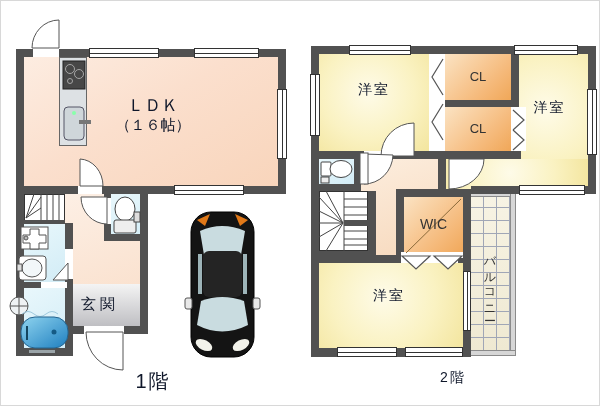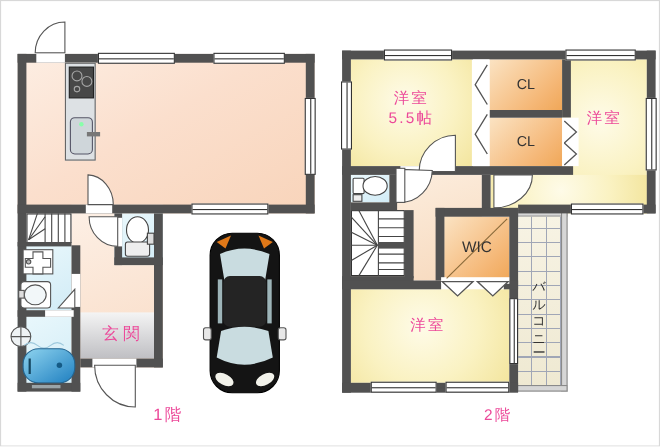--- a/index.html
+++ b/index.html
@@ -7,21 +7,21 @@
           font-family:"Liberation Sans","DejaVu Sans",sans-serif;border:1px solid #d8d8d8;box-sizing:border-box;}
   .abs{position:absolute;}
   .room{position:absolute;}
   .wall{position:absolute;background:#515151;}
   .bwall{position:absolute;background:#d6d6d6;border:1px solid #8a8a8a;box-sizing:border-box;}
   .win-h{position:absolute;background:#fff;border:1px solid #333;box-sizing:border-box;}
   .win-h::after{content:"";position:absolute;left:0;right:0;top:50%;height:1px;background:#333;}
   .win-v{position:absolute;background:#fff;border:1px solid #333;box-sizing:border-box;}
   .win-v::after{content:"";position:absolute;top:0;bottom:0;left:50%;width:1px;background:#333;}
   .gap{position:absolute;background:#fff;}
-  .lbl{position:absolute;color:#ec4899;text-align:center;line-height:1.25;white-space:nowrap;}
+  .lbl{position:absolute;color:#0f172a;text-align:center;line-height:1.25;white-space:nowrap;}
   .fill-ldk{background:linear-gradient(150deg,#fdeee3 0%,#fbdfcd 45%,#f8d4ba 100%);}
   .fill-hall1{background:linear-gradient(160deg,#fdf0e6,#f9dcc6);}
   .fill-hall2{background:linear-gradient(160deg,#fdf0e2,#f7d9bd);}
   .fill-water{background:linear-gradient(150deg,#eaf8fc,#d2ecf6);}
   .fill-yellow{background:radial-gradient(circle at 45% 40%,#fefbe8 0%,#faf2c2 55%,#f3e59e 100%);}
   .fill-cl{background:linear-gradient(135deg,#fbe3c3 0%,#f5b878 70%,#f0a758 100%);}
   .fill-genkan{background:linear-gradient(180deg,#f4f4f4,#bfbfc3);}
   .fill-balcony{background:
      repeating-linear-gradient(0deg,transparent 0 12px,#a0a6b6 12px 13px),
      repeating-linear-gradient(90deg,transparent 0 12px,#a0a6b6 12px 13px),
@@ -243,33 +243,36 @@
       <line x1="342" y1="222" x2="318" y2="196"></line>
         <line x1="342" y1="222" x2="318" y2="210"></line>
         <line x1="342" y1="222" x2="325" y2="190"></line>
       <line x1="342" y1="222" x2="318" y2="236"></line>
         <line x1="342" y1="222" x2="325" y2="250"></line>
         <line x1="342" y1="222" x2="318" y2="222"></line>
       <rect x="343" y="219" width="24" height="6" fill="#515151" stroke="none"></rect>
     </g>
   </svg>
 
-  <div class="lbl" style="left:80px;top:294px;width:62px;font-size:15px;letter-spacing:4px;">玄関</div>
+  <div class="lbl" style="left:92px;top:94px;width:120px;font-size:17px;">
+    <div>ＬＤＫ</div>
+    <div style="font-size:15px;">（１６帖）</div>
+  </div>
+  <div class="lbl" style="left:68px;top:294px;width:62px;font-size:15px;letter-spacing:4px;">玄関</div>
 
   <div class="lbl" style="left:323px;top:80px;width:100px;font-size:14px;letter-spacing:2px;">
     <div>洋室</div>
-    <div>5.5帖</div>
   </div>
   <div class="lbl" style="left:501px;top:98px;width:95px;font-size:14px;letter-spacing:2px;">
     <div>洋室</div>
   </div>
   <div class="lbl" style="left:338px;top:286px;width:100px;font-size:14px;letter-spacing:2px;">
     <div>洋室</div>
   </div>
   <div class="lbl" style="left:455px;top:68px;width:44px;font-size:13px;color:#333;">CL</div>
   <div class="lbl" style="left:455px;top:120px;width:44px;font-size:13px;color:#333;">CL</div>
   <div class="lbl" style="left:405px;top:215px;width:55px;font-size:14px;color:#333;">WIC</div>
   <div class="lbl" style="left:481px;top:216px;height:130px;font-size:12px;letter-spacing:3px;writing-mode:vertical-rl;color:#333;">バルコニー</div>
 
-  <div class="lbl" style="left:128px;top:368px;width:48px;font-size:15px;letter-spacing:2px;">1階</div>
+  <div class="lbl" style="left:128px;top:368px;width:48px;font-size:20px;letter-spacing:2px;">1階</div>
   <div class="lbl" style="left:428px;top:368px;width:48px;font-size:14px;letter-spacing:2px;">2階</div>
 
 </div>
 
 </body></html>

